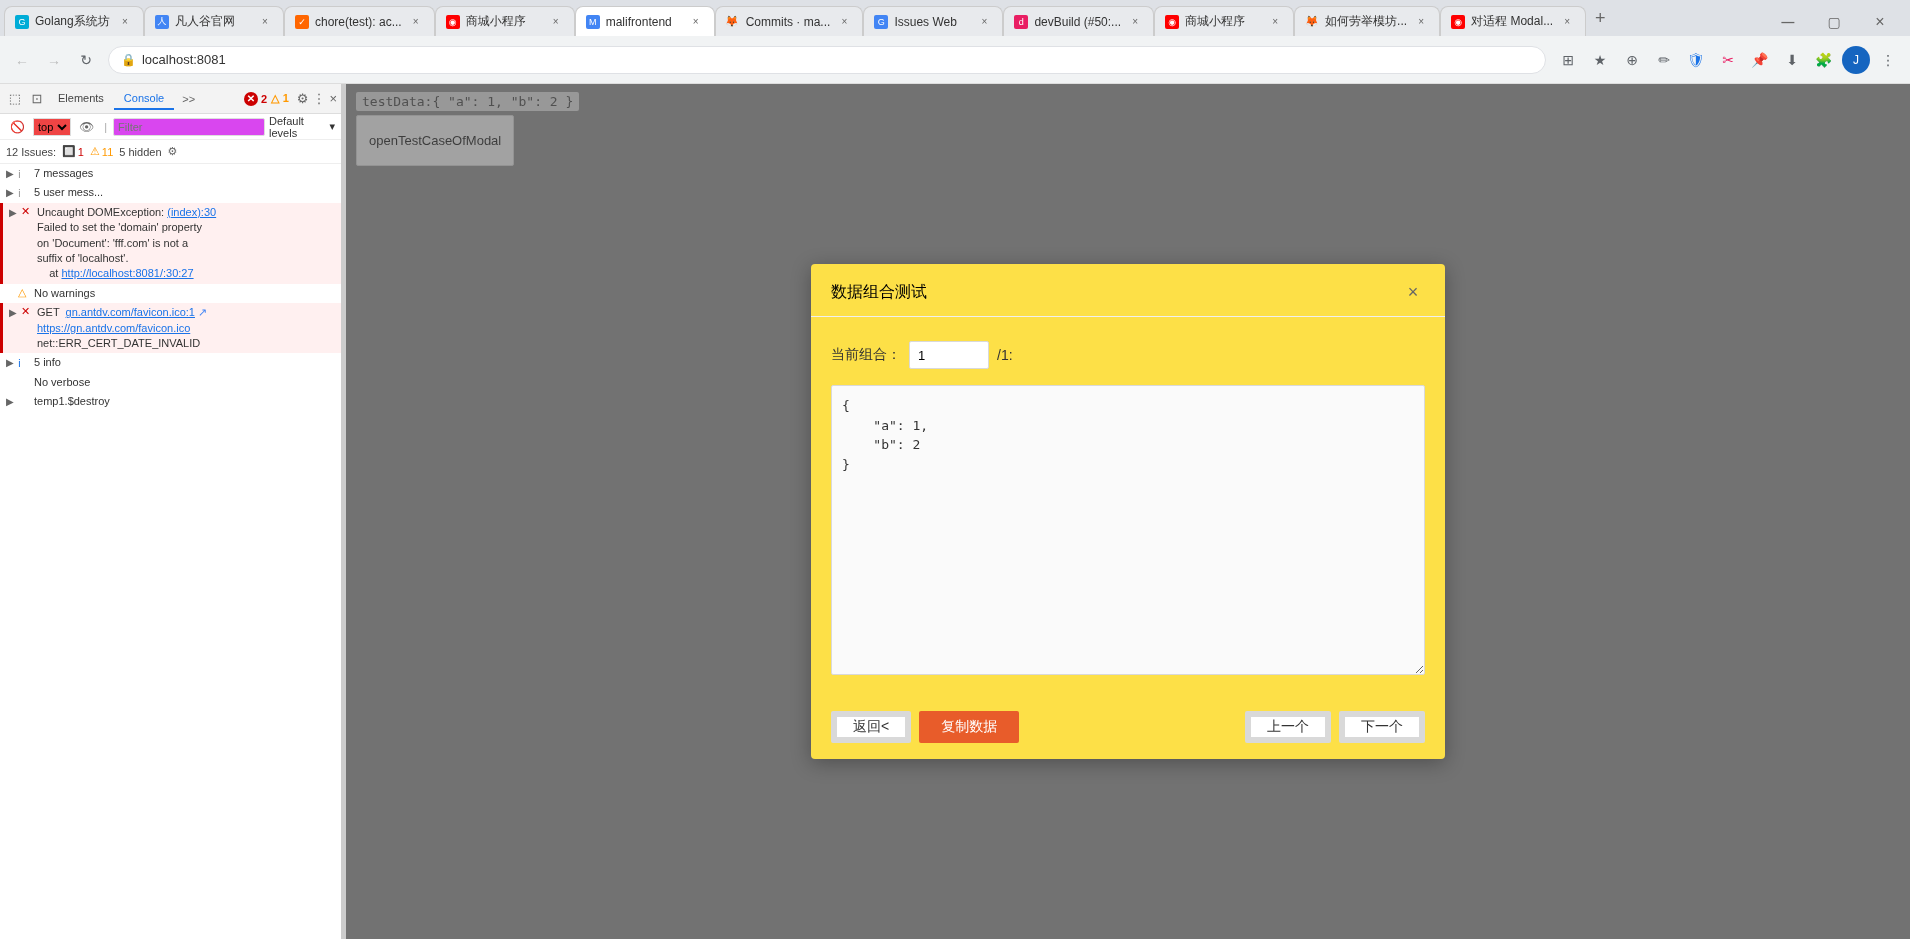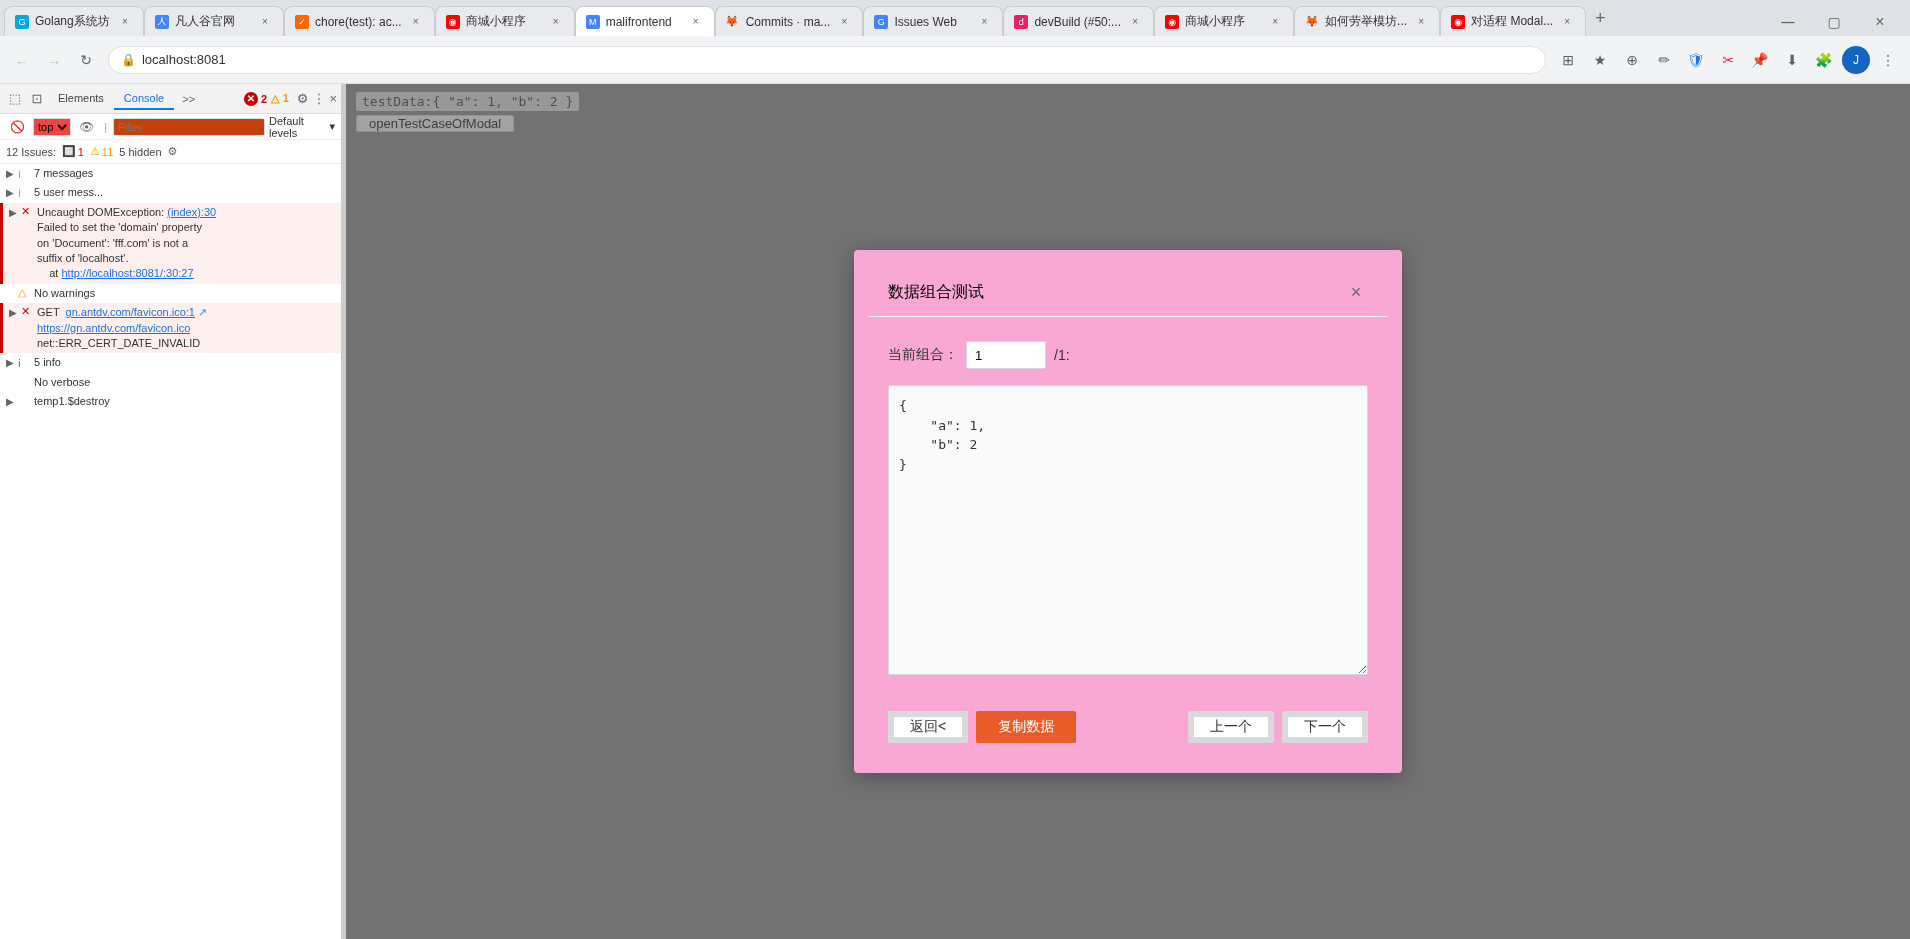--- a/index.html
+++ b/index.html
@@ -105,21 +105,21 @@
       display: flex;
       align-items: center;
       border-bottom: 1px solid #eee;
       height: 26px;
       padding: 0 6px;
       gap: 4px;
     }
     .console-toolbar-icon { font-size: 12px; color: #666; cursor: pointer; padding: 2px 4px; }
     .filter-input {
       flex: 1; height: 18px; border: 1px solid #ddd; border-radius: 2px;
-      font-size: 11px; padding: 0 4px; background: #c2410c;
+      font-size: 11px; padding: 0 4px; background: #d946ef;
     }
     .default-levels {
       font-size: 11px; color: #333; cursor: pointer;
       display: flex; align-items: center; gap: 2px;
     }
 
     .issues-bar {
       display: flex;
       align-items: center;
       padding: 2px 6px;
@@ -171,24 +171,24 @@
       position: absolute;
       top: 0; left: 0; right: 0; bottom: 0;
       background: rgba(100,100,100,0.6);
       display: flex;
       align-items: center;
       justify-content: center;
     }
 
     
     .modal {
-      background: #f9a8d4;
+      background: #fde047;
       border-radius: 4px;
-      width: 548px;
-      padding: 14px;
+      width: 634px;
+      padding: 0;
       box-shadow: 0 4px 20px rgba(0,0,0,0.3);
       display: flex;
       flex-direction: column;
     }
     .modal-header {
       display: flex;
       align-items: center;
       justify-content: space-between;
       padding: 16px 20px 12px;
       border-bottom: 1px solid #f0f0f0;
@@ -309,21 +309,21 @@
       color: #333;
       background: rgba(240,240,240,0.9);
       padding: 2px 6px;
       border-radius: 2px;
       display: inline-block;
     }
     .page-btn {
       background: #fff;
       border: 1px solid #d9d9d9;
       border-radius: 2px;
-      padding: 0 12px;
+      padding: 17px 12px;
       font-size: 13px;
       cursor: pointer;
       display: inline-block;
       width: fit-content;
     }
 
     
     .resize-handle {
       width: 4px;
       background: #ccc;

